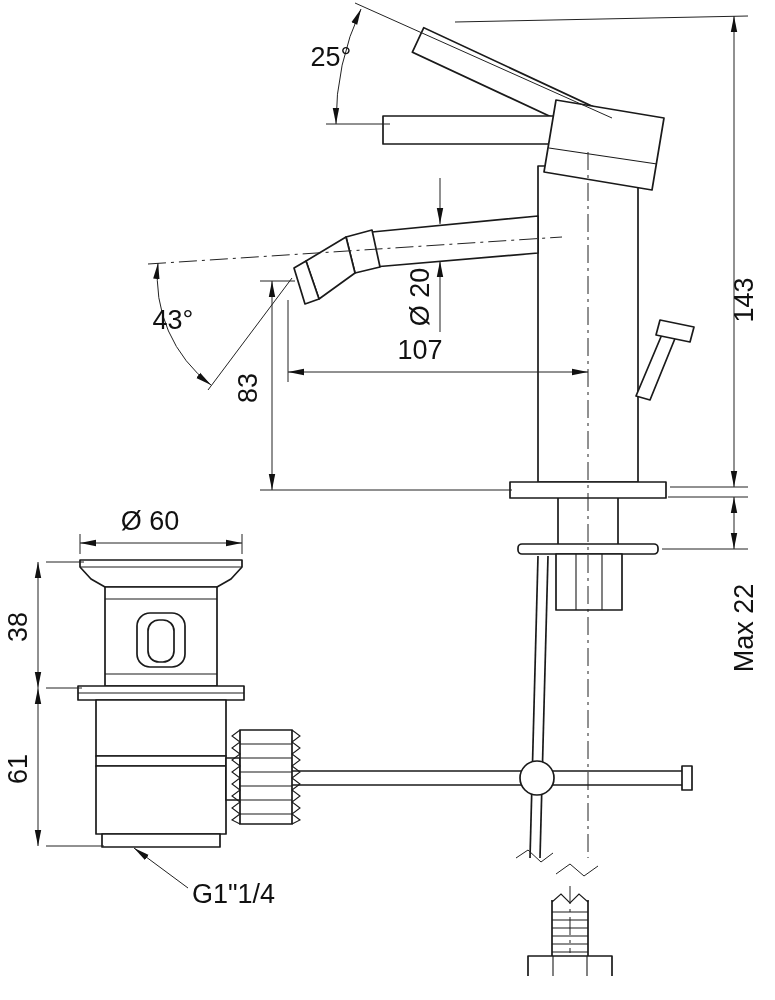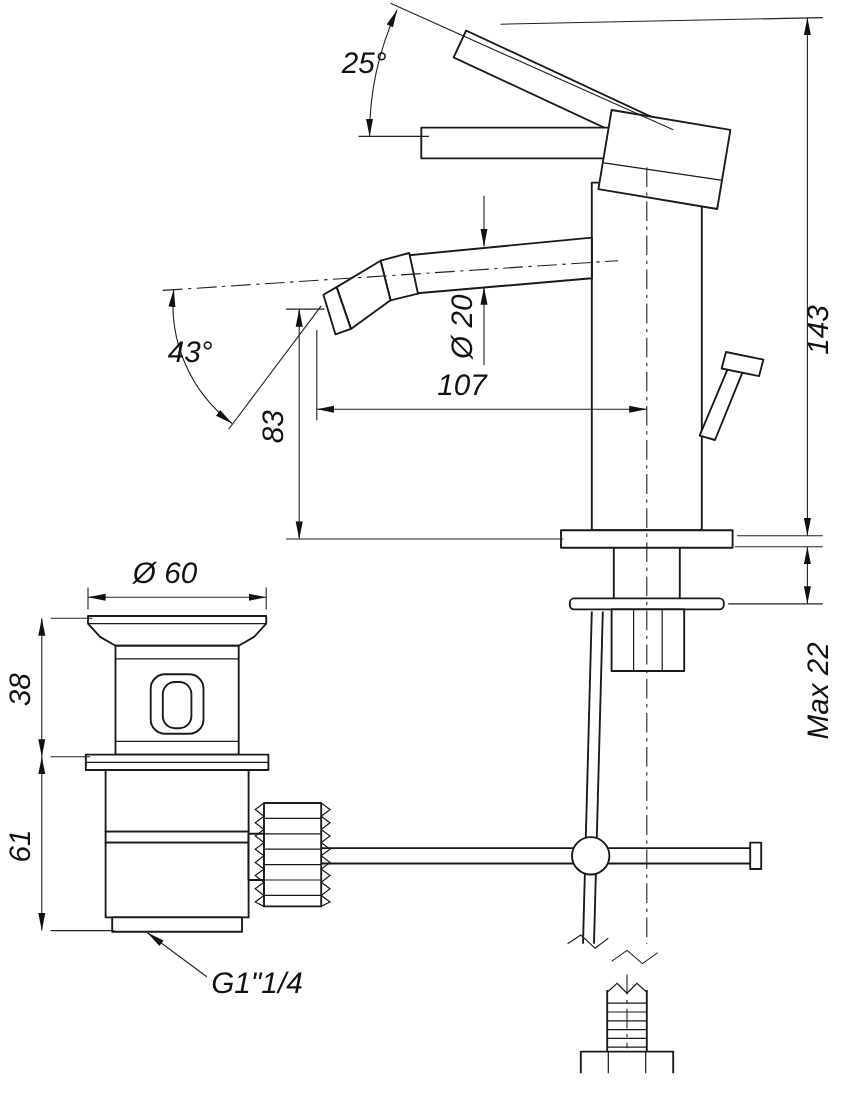--- a/index.html
+++ b/index.html
@@ -1,16 +1,16 @@
 <!DOCTYPE html>
 <html><head>
 <meta charset="utf-8">
 <style>
   html,body{margin:0;padding:0;background:#fff;}
-  .page{width:775px;height:976px;background:#fff;position:relative;overflow:hidden;font-style:italic;}
+  .page{width:775px;height:976px;background:#fff;position:relative;overflow:hidden;}
   svg{display:block;}
   .objf{fill:#fff;stroke:#1a1a1a;stroke-width:1.7;stroke-linejoin:round;}
   .obj{fill:none;stroke:#1a1a1a;stroke-width:1.7;stroke-linecap:butt;}
   .det{fill:none;stroke:#1a1a1a;stroke-width:1.1;}
   .thin{fill:none;stroke:#222;stroke-width:1;}
   .cl{fill:none;stroke:#222;stroke-width:1;stroke-dasharray:18 5 3 5;}
   .dim-text{font-family:"Liberation Sans",sans-serif;font-size:27px;fill:#111;}
 </style>
 </head>
 <body>

